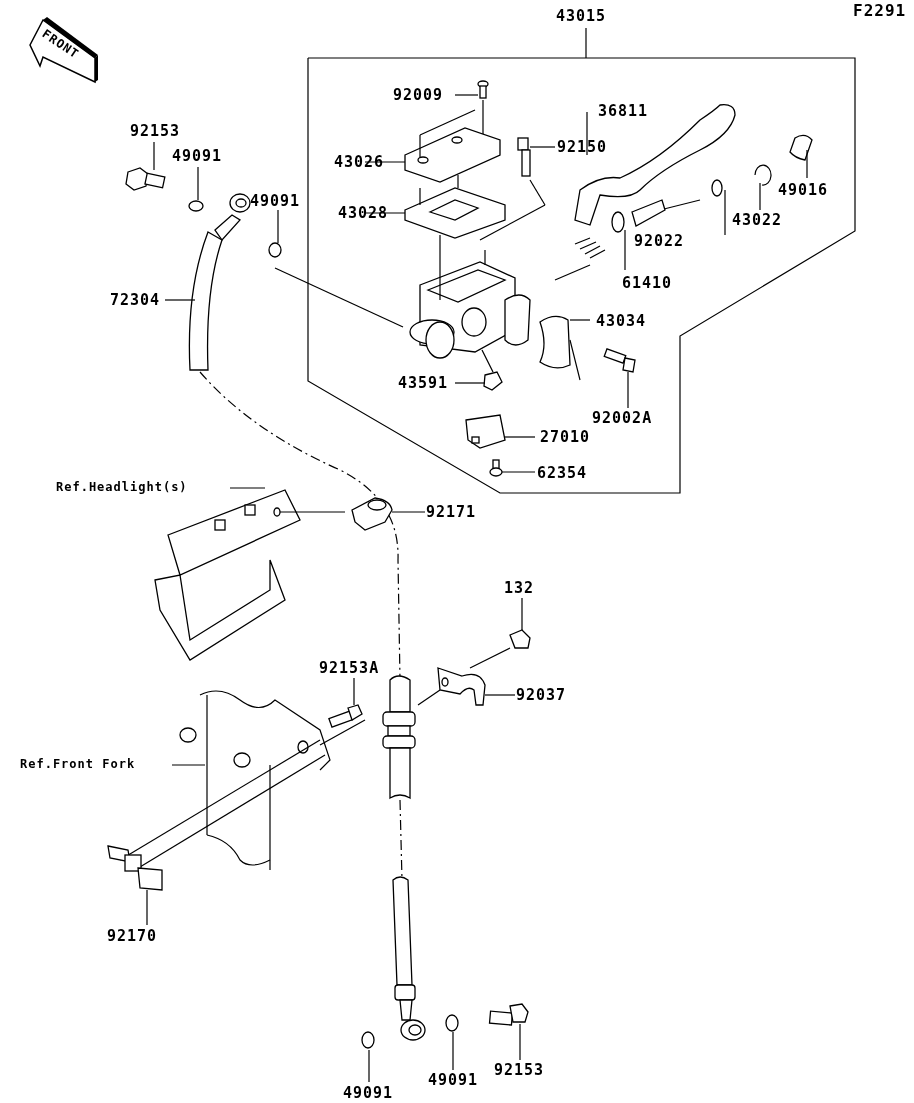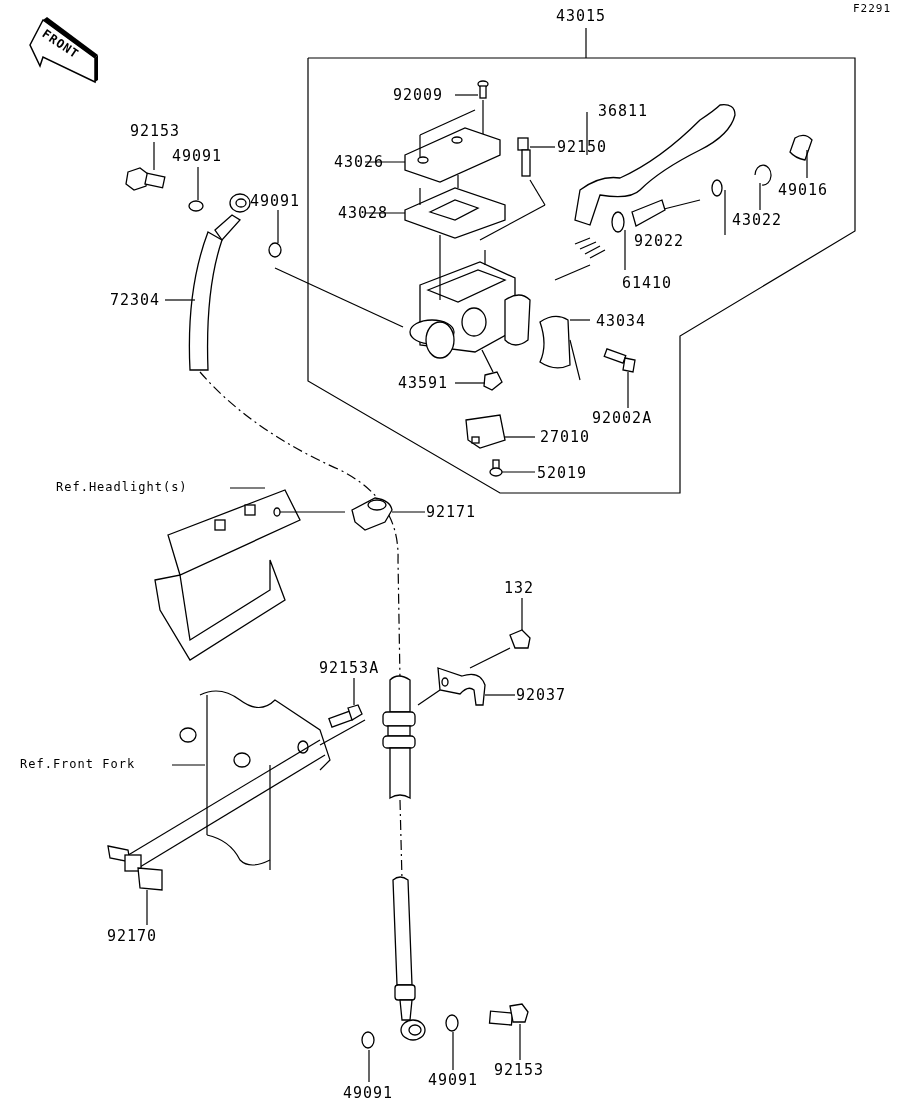--- a/index.html
+++ b/index.html
@@ -1,20 +1,20 @@
 <!DOCTYPE html>
 <html><head>
 <meta charset="utf-8">
 <style>
   html, body { margin:0; padding:0; background:#ffffff; }
   body { width:914px; height:1103px; position:relative; overflow:hidden;
          font-family:"DejaVu Sans Mono", "Liberation Mono", monospace; }
   #diagram { position:absolute; left:0; top:0; width:914px; height:1103px; }
-  .lbl { position:absolute; font-size:15px; font-weight:normal; color:#000; letter-spacing:1px; white-space:nowrap; line-height:1; }
-  .lbl.small { font-size:11px; font-weight:normal; }
+  .lbl { position:absolute; font-size:15px; font-weight:bold; color:#000; letter-spacing:1px; white-space:nowrap; line-height:1; }
+  .lbl.small { font-size:16px; font-weight:bold; }
   .lbl.ref { font-size:12px; }
   .part { fill:#ffffff; stroke:#000; stroke-width:1.3; }
   .ln { stroke:#000; stroke-width:1.2; fill:none; }
   .dash { stroke:#000; stroke-width:1.2; fill:none; stroke-dasharray:10 4 2 4; }
 </style>
 </head>
 <body>
 
 <div id="diagram">
 
@@ -259,21 +259,21 @@
   <div class="lbl" style="left:250px;top:194px">49091</div>
   <div class="lbl" style="left:338px;top:206px">43028</div>
   <div class="lbl" style="left:732px;top:213px">43022</div>
   <div class="lbl" style="left:634px;top:234px">92022</div>
   <div class="lbl" style="left:622px;top:276px">61410</div>
   <div class="lbl" style="left:110px;top:293px">72304</div>
   <div class="lbl" style="left:596px;top:314px">43034</div>
   <div class="lbl" style="left:398px;top:376px">43591</div>
   <div class="lbl" style="left:592px;top:411px">92002A</div>
   <div class="lbl" style="left:540px;top:430px">27010</div>
-  <div class="lbl" style="left:537px;top:466px">52019</div>
+  <div class="lbl" style="left:537px;top:466px">62354</div>
   <div class="lbl ref" style="left:56px;top:481px">Ref.Headlight(s)</div>
   <div class="lbl" style="left:426px;top:505px">92171</div>
   <div class="lbl" style="left:504px;top:581px">132</div>
   <div class="lbl" style="left:319px;top:661px">92153A</div>
   <div class="lbl" style="left:516px;top:688px">92037</div>
   <div class="lbl ref" style="left:20px;top:758px">Ref.Front Fork</div>
   <div class="lbl" style="left:107px;top:929px">92170</div>
   <div class="lbl" style="left:494px;top:1063px">92153</div>
   <div class="lbl" style="left:428px;top:1073px">49091</div>
   <div class="lbl" style="left:343px;top:1086px">49091</div>

